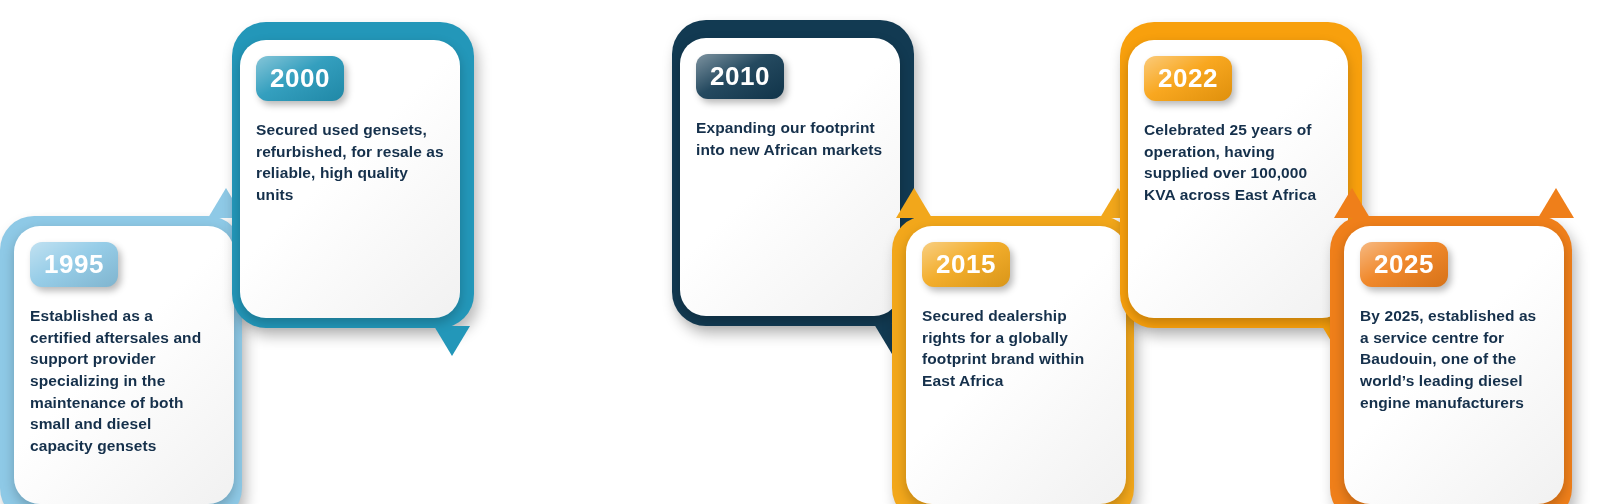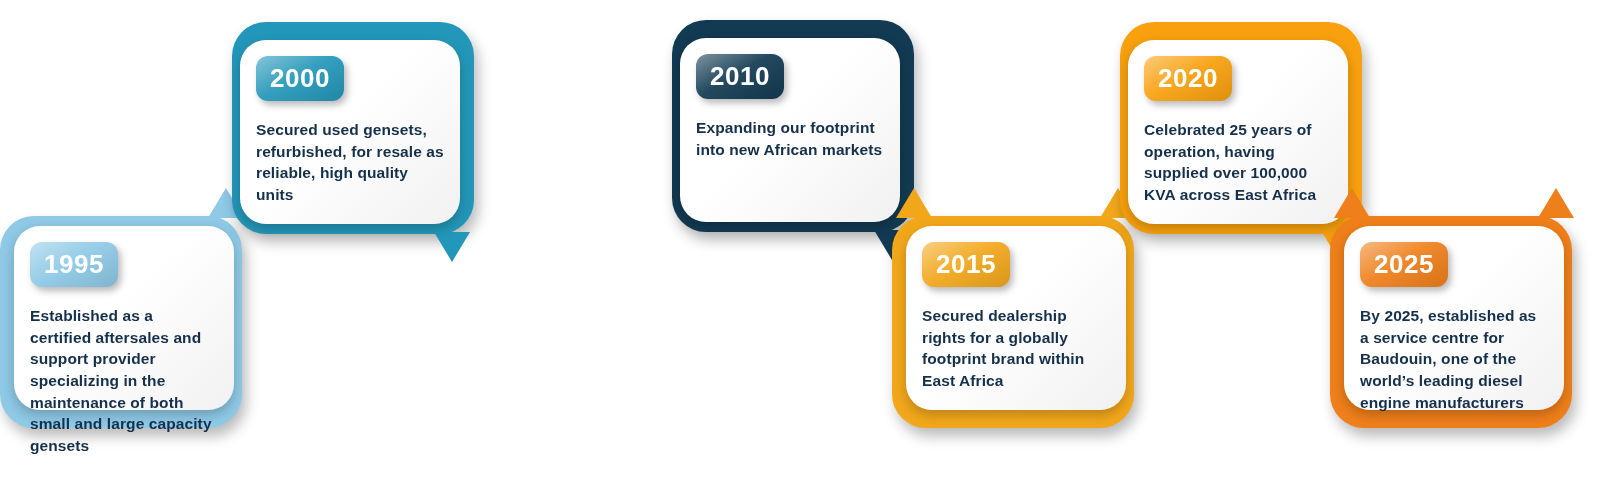--- a/index.html
+++ b/index.html
@@ -1,19 +1,19 @@
 <!DOCTYPE html>
 <html><head>
 <meta charset="utf-8">
 <style>
   html,body{margin:0;padding:0;background:#ffffff;}
   body{font-family:"Liberation Sans", sans-serif;}
   .canvas{position:relative;width:1600px;height:504px;background:#ffffff;overflow:hidden;}
 
-  .card{position:absolute;width:220px;height:184px;}
+  .card{position:absolute;width:220px;height:278px;}
 
   .frame{
     position:absolute;background:var(--c);border-radius:34px;
     box-shadow:4px 8px 14px rgba(0,0,0,.28);
   }
   .lower .frame{left:-14px;right:-8px;top:-10px;bottom:-18px;}
   .upper .frame{left:-8px;right:-14px;top:-18px;bottom:-10px;}
 
   .arrow{position:absolute;width:36px;height:30px;background:var(--c);}
   .arrow.up{clip-path:polygon(50% 0,100% 100%,0 100%);}
@@ -45,21 +45,21 @@
 </head>
 <body>
 
 <div class="canvas">
 
   <div class="card lower" style="left: 14px; top: 226px; --c: #8ec9e6;">
     <div class="frame"></div>
     <div class="arrow up tr"></div>
     <div class="panel">
       <div class="badge">1995</div>
-      <div class="desc">Established as a certified aftersales and support provider specializing in the maintenance of both small and large capacity gensets</div>
+      <div class="desc">Established as a certified aftersales and support provider specializing in the maintenance of both small and diesel capacity gensets</div>
     </div>
   </div>
 
   <div class="card upper" style="left: 240px; top: 40px; --c: #2397b9;">
     <div class="frame"></div>
     <div class="arrow down br"></div>
     <div class="panel">
       <div class="badge">2000</div>
       <div class="desc">Secured used gensets, refurbished, for resale as reliable, high quality units</div>
     </div>
@@ -82,21 +82,21 @@
     <div class="panel">
       <div class="badge">2015</div>
       <div class="desc">Secured dealership rights for a globally footprint brand within East Africa</div>
     </div>
   </div>
 
   <div class="card upper" style="left: 1128px; top: 40px; --c: #f8a00d;">
     <div class="frame"></div>
     <div class="arrow down br"></div>
     <div class="panel">
-      <div class="badge">2020</div>
+      <div class="badge">2022</div>
       <div class="desc">Celebrated 25 years of operation, having supplied over 100,000 KVA across East Africa</div>
     </div>
   </div>
 
   <div class="card lower" style="left: 1344px; top: 226px; --c: #ef7f1a;">
     <div class="frame"></div>
     <div class="arrow up tl"></div>
     <div class="arrow up tr"></div>
     <div class="panel">
       <div class="badge">2025</div>

